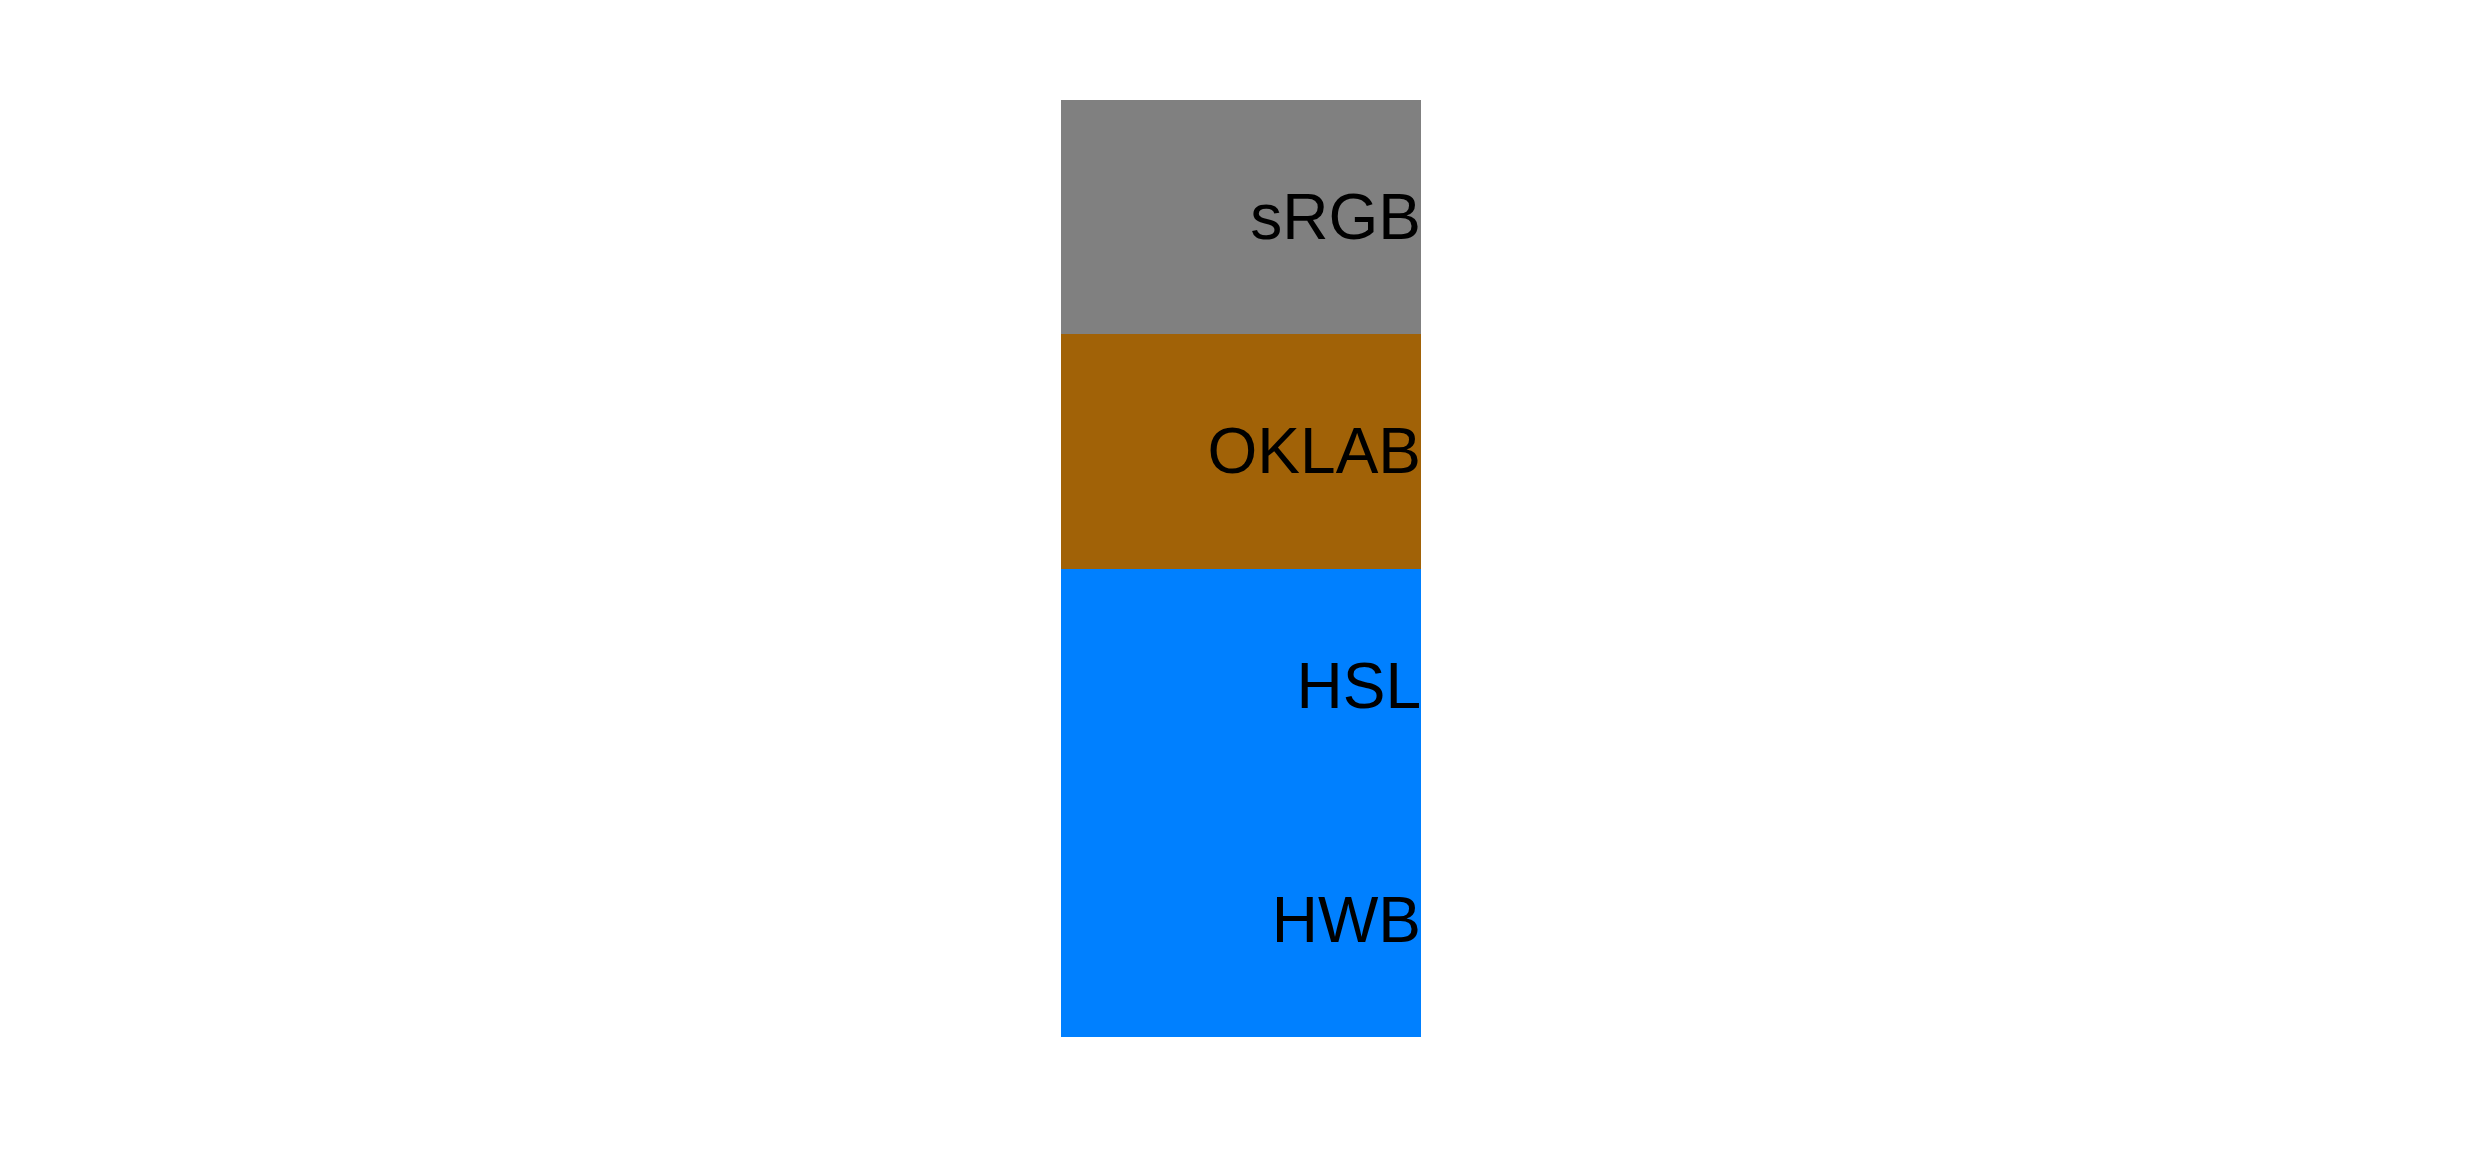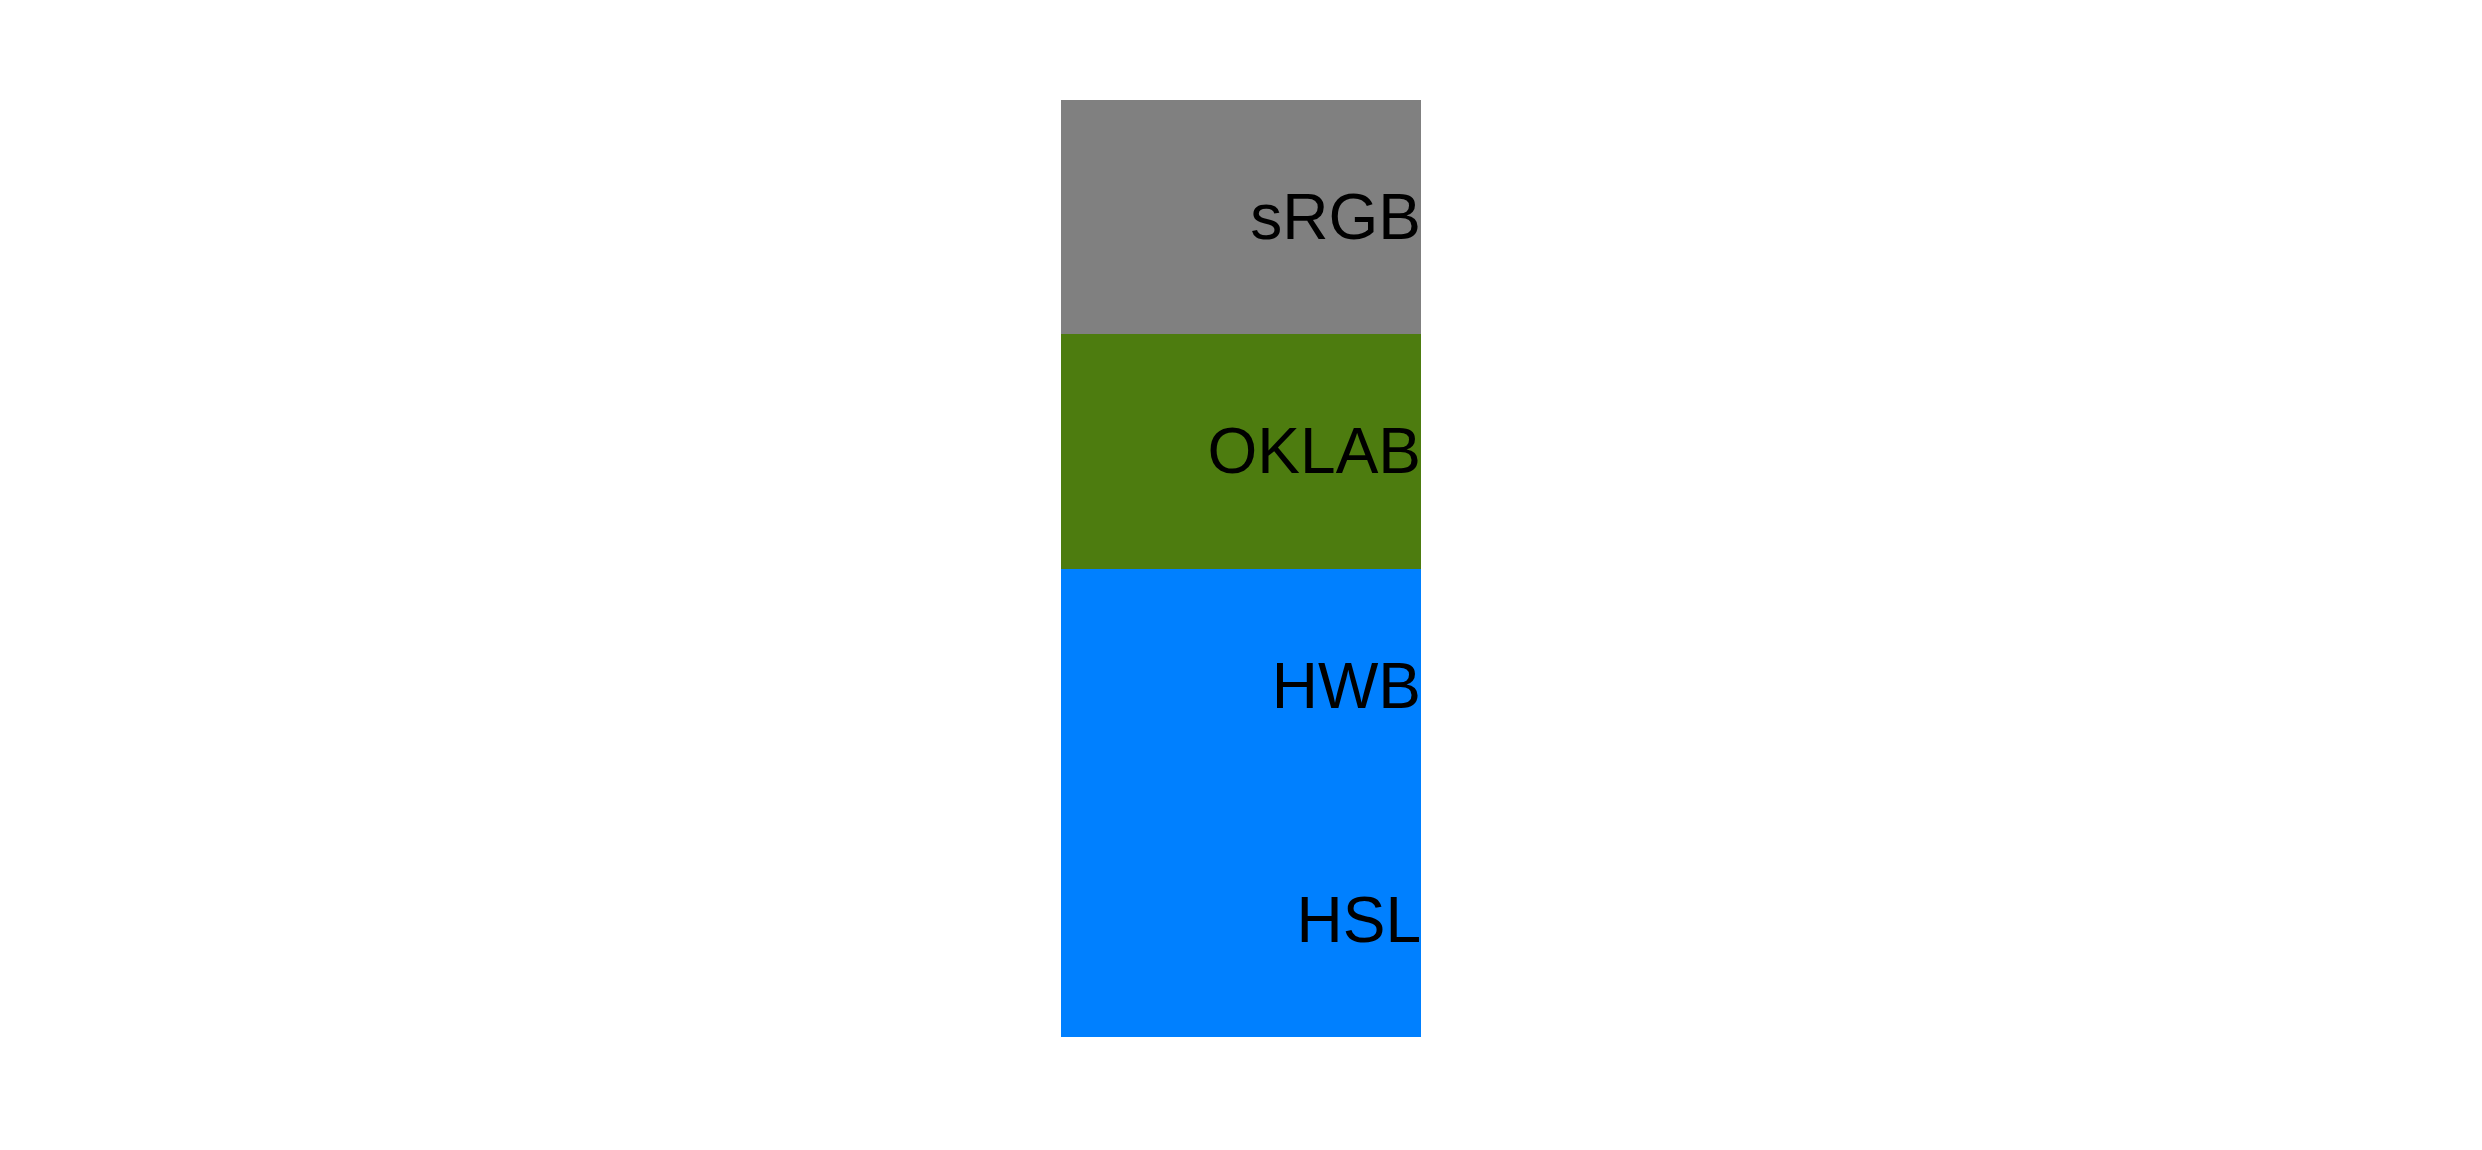--- a/index.html
+++ b/index.html
@@ -44,26 +44,26 @@
 </head>
 <body>
 
 <div class="canvas">
   <div class="swatch-stack">
 
     <div class="swatch" style="background: rgb(128, 128, 128);">
       <span class="swatch-label" style="color: rgb(0, 0, 0);">sRGB</span>
     </div>
 
-    <div class="swatch" style="background: #4d7c0f;">
+    <div class="swatch" style="background: #a16207;">
       <span class="swatch-label" style="color: rgb(0, 0, 0);">OKLAB</span>
+    </div>
+
+    <div class="swatch" style="background: rgb(0, 128, 255);">
+      <span class="swatch-label" style="color: rgb(0, 0, 0);">HSL</span>
     </div>
 
     <div class="swatch" style="background: rgb(0, 128, 255);">
       <span class="swatch-label" style="color: rgb(0, 0, 0);">HWB</span>
     </div>
 
-    <div class="swatch" style="background: rgb(0, 128, 255);">
-      <span class="swatch-label" style="color: rgb(0, 0, 0);">HSL</span>
-    </div>
-
   </div>
 </div>
 
 </body></html>

